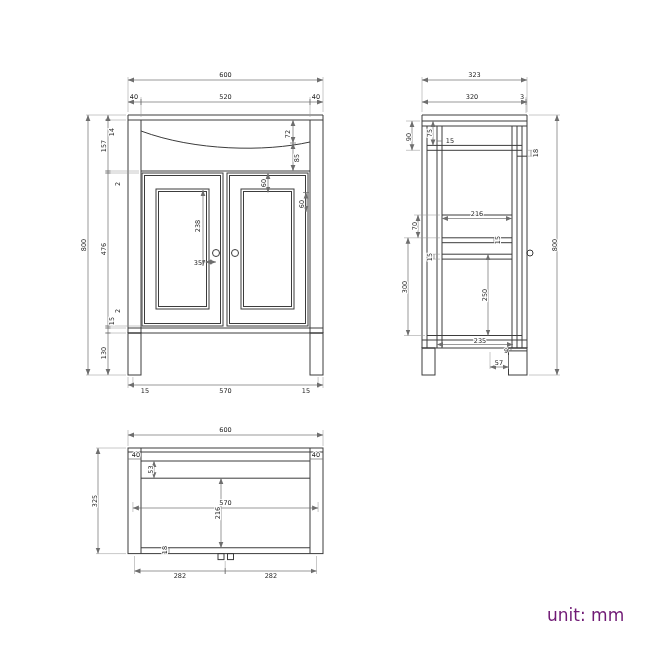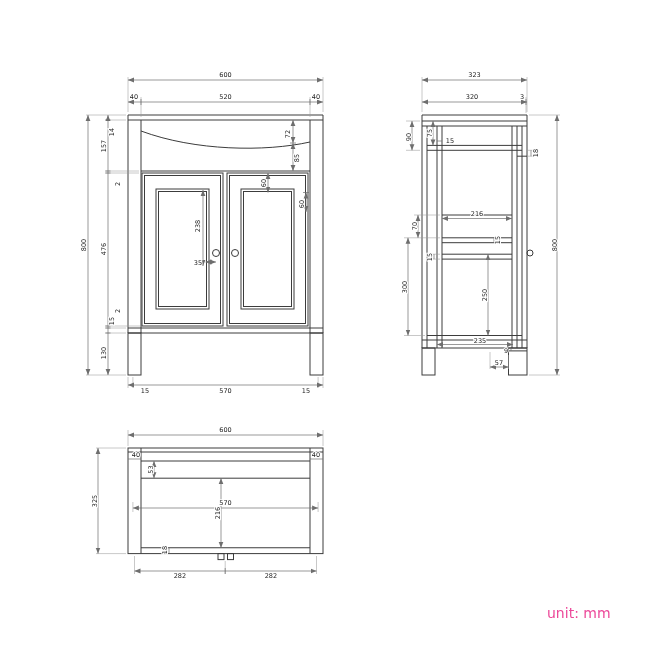--- a/index.html
+++ b/index.html
@@ -4,21 +4,21 @@
 <style>
   html,body{margin:0;padding:0;background:#fff;}
   .canvas{position:relative;width:650px;height:650px;background:#fff;overflow:hidden;
           font-family:"DejaVu Sans", sans-serif;}
   svg{position:absolute;left:0;top:0;}
   .geo line,.geo rect,.geo circle,.geo path{stroke:#3c3c3c;stroke-width:1;fill:none;}
   .dim line{stroke:#6e6e6e;stroke-width:0.7;fill:none;}
   .dim line.ext{stroke:#9a9a9a;stroke-width:0.55;}
   text.lbl{font-size:6.5px;fill:#222;font-family:"DejaVu Sans", sans-serif;
            paint-order:stroke fill;stroke:#ffffff;stroke-width:2px;}
-  .unit{position:absolute;left:547px;top:605px;font-size:14px;color:#ec4899;
+  .unit{position:absolute;left:547px;top:605px;font-size:17px;color:#701a75;
         font-family:"DejaVu Sans", sans-serif;}
 </style>
 </head>
 <body>
 
 <div class="canvas">
 <svg width="650" height="650" viewBox="0 0 650 650">
   <defs>
     <marker id="arr" viewBox="0 0 10 10" refX="10" refY="5" markerWidth="6" markerHeight="6" markerUnits="userSpaceOnUse" orient="auto-start-reverse">
       <path d="M0,1 L10,5 L0,9 Z" fill="#6e6e6e"></path>

